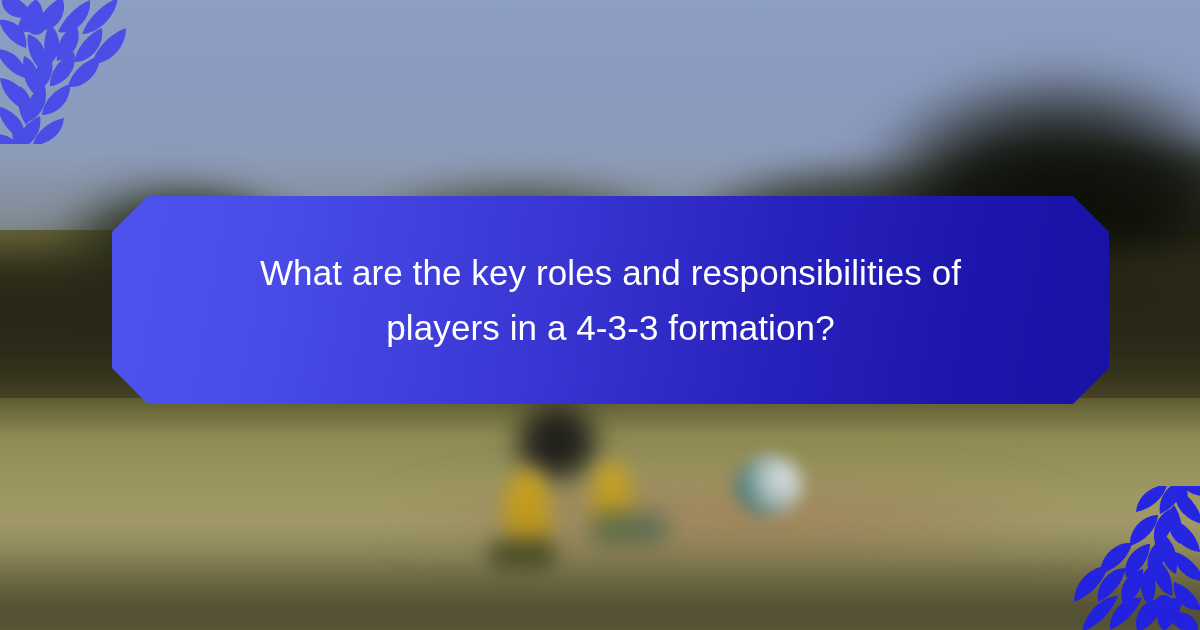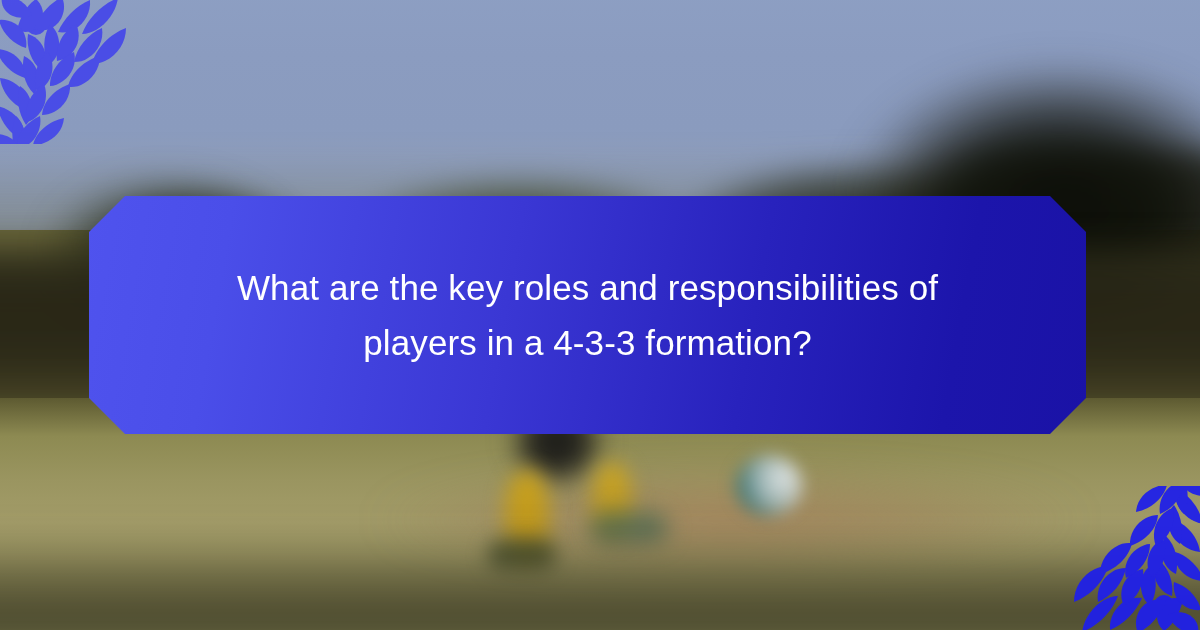--- a/index.html
+++ b/index.html
@@ -123,22 +123,22 @@
   }
 
   
   .ornament { position:absolute; pointer-events:none; }
   .ornament.tl { left:-6px;  top:-6px;   width:150px; height:150px; opacity:.80; }
   .ornament.br { right:-6px; bottom:-6px; width:150px; height:150px; opacity:.95; }
 
   
   .banner {
     position:absolute;
-    left:89px; top:196px;
-    width:997px; height:238px;
+    left:112px; top:196px;
+    width:997px; height:208px;
     background:linear-gradient(100deg, #4f53ee 0%, #4a4ee9 14%, #3a37d4 42%, #2822bd 66%, #1c15ab 86%, #1a12a6 100%);
     -webkit-clip-path:polygon(36px 0, calc(100% - 36px) 0, 100% 36px, 100% calc(100% - 36px),
                               calc(100% - 36px) 100%, 36px 100%, 0 calc(100% - 36px), 0 36px);
     clip-path:polygon(36px 0, calc(100% - 36px) 0, 100% 36px, 100% calc(100% - 36px),
                       calc(100% - 36px) 100%, 36px 100%, 0 calc(100% - 36px), 0 36px);
     display:flex; align-items:center; justify-content:center;
   }
   .banner-text {
     color:#ffffff;
     font-size:35px;

